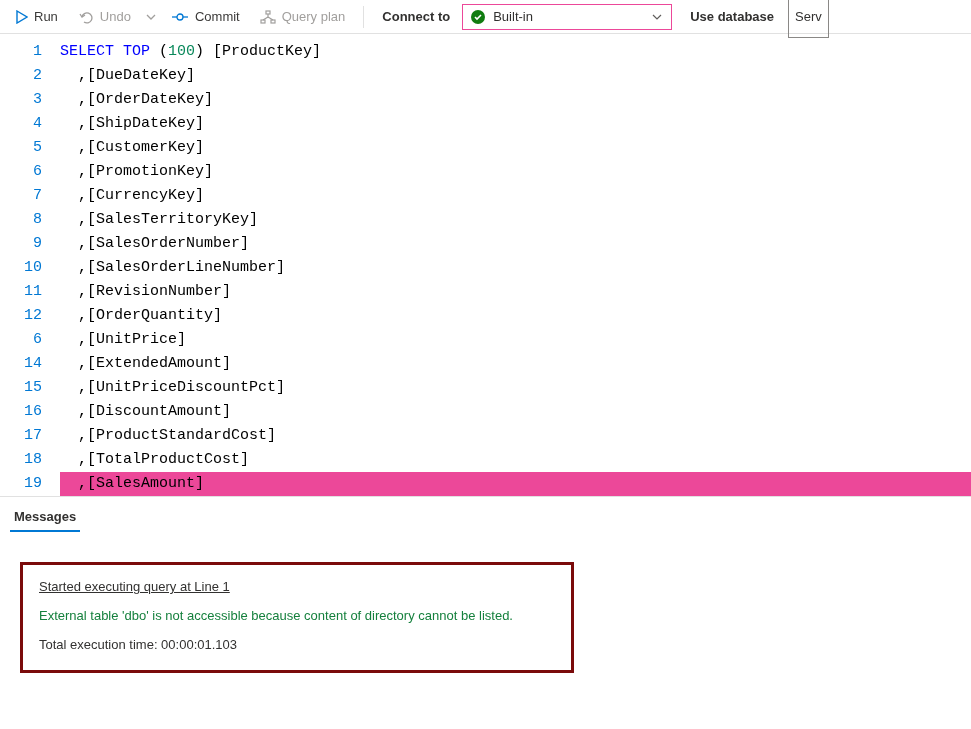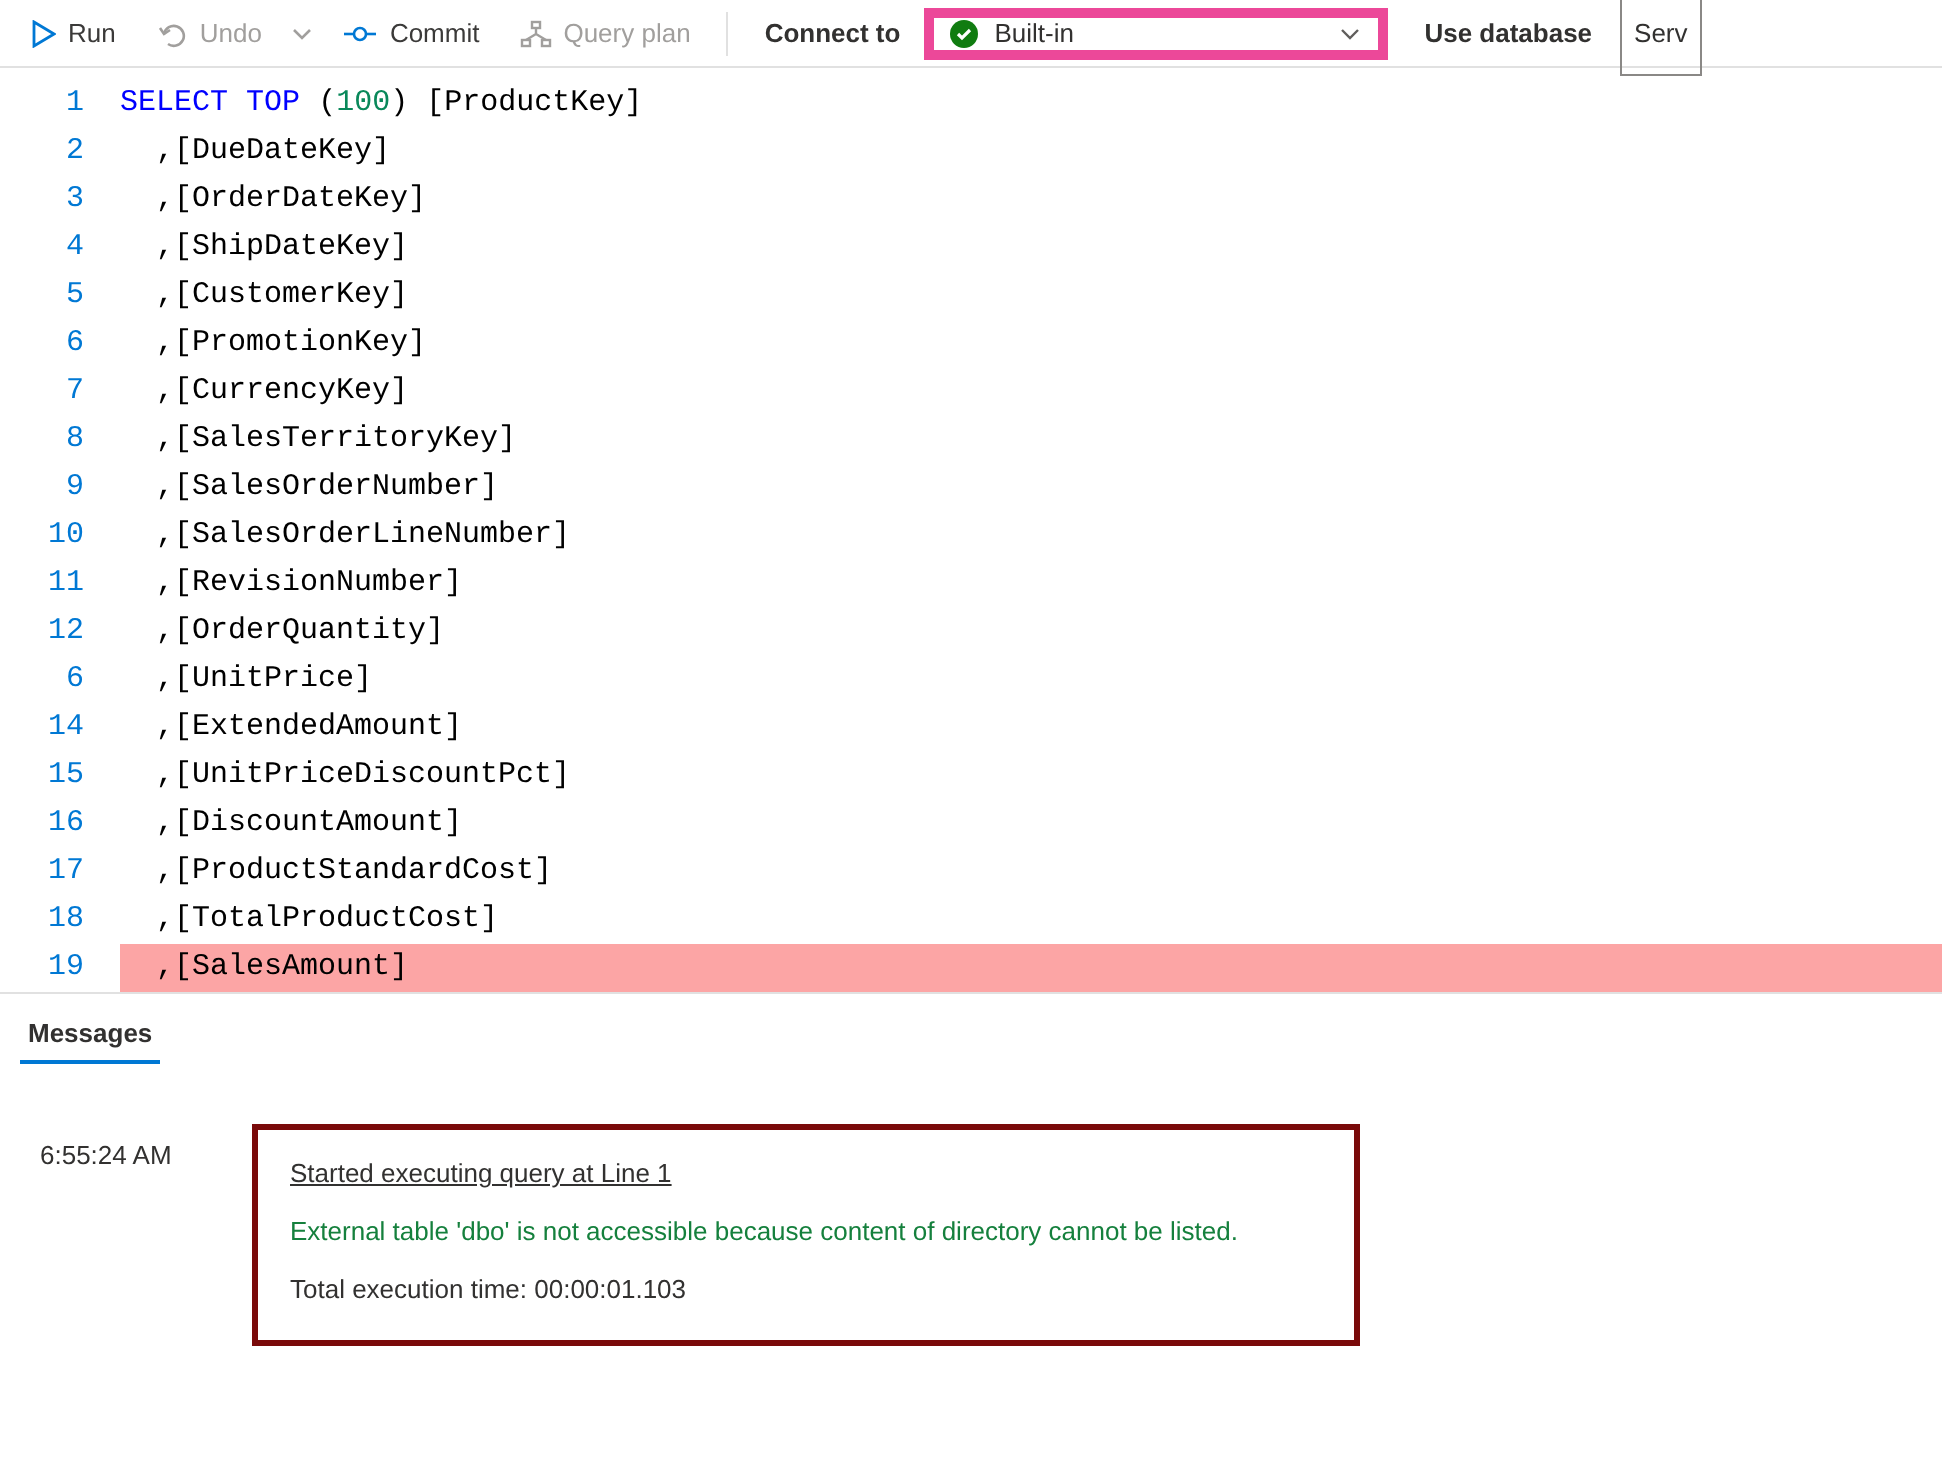--- a/index.html
+++ b/index.html
@@ -45,23 +45,23 @@
 }
 .connect-label {
   font-weight: 600;
   padding: 0 8px;
   color: #323130;
 }
 .connect-dropdown {
   display: flex;
   align-items: center;
   gap: 8px;
-  border: 5px solid #ec4899;
+  border: 1px solid #ec4899;
   padding: 4px 8px;
-  width: 232px;
+  width: 210px;
   height: 26px;
   cursor: pointer;
 }
 .connect-dropdown .spacer { flex: 1; }
 .usedb-label { font-weight: 600; padding: 0 10px 0 14px; }
 .usedb-box {
   border: 1px solid #8a8886;
   padding: 4px 6px;
   height: 42px;
   display: flex;
@@ -80,21 +80,21 @@
   width: 60px;
   text-align: right;
   color: #0078d4;
   padding-right: 18px;
   user-select: none;
   font-weight: 400;
 }
 .gutter div { height: 24px; }
 .code { flex: 1; color: #000; }
 .code .row { height: 24px; white-space: pre; }
-.code .row.current { background: #fca5a5; }
+.code .row.current { background: #ec4899; }
 .kw-blue { color: #0000ff; }
 .num { color: #09885a; }
 .txt { color: #000; }
 .bottom {
   border-top: 1px solid #e1e1e1;
   margin-top: 0;
   flex: 1;
   overflow: auto;
   padding-bottom: 30px;
 }
@@ -254,20 +254,19 @@
       <div class="row"><span class="txt">  ,[TotalProductCost]</span></div>
       <div class="row current"><span class="txt">  ,[SalesAmount]</span></div>
     </div>
 </div>
 
 <div class="bottom">
   <div class="tabs">
     <div class="tab">Messages</div>
   </div>
   <div class="msg-area">
-    <div class="msg-time">6:55:24 AM</div>
     <div class="msg-box">
       <div class="line1">Started executing query at Line 1</div>
       <div class="line2">External table 'dbo' is not accessible because content of directory cannot be listed.</div>
       <div class="line3">Total execution time: 00:00:01.103</div>
     </div>
   </div>
 </div>
 
 </body></html>

